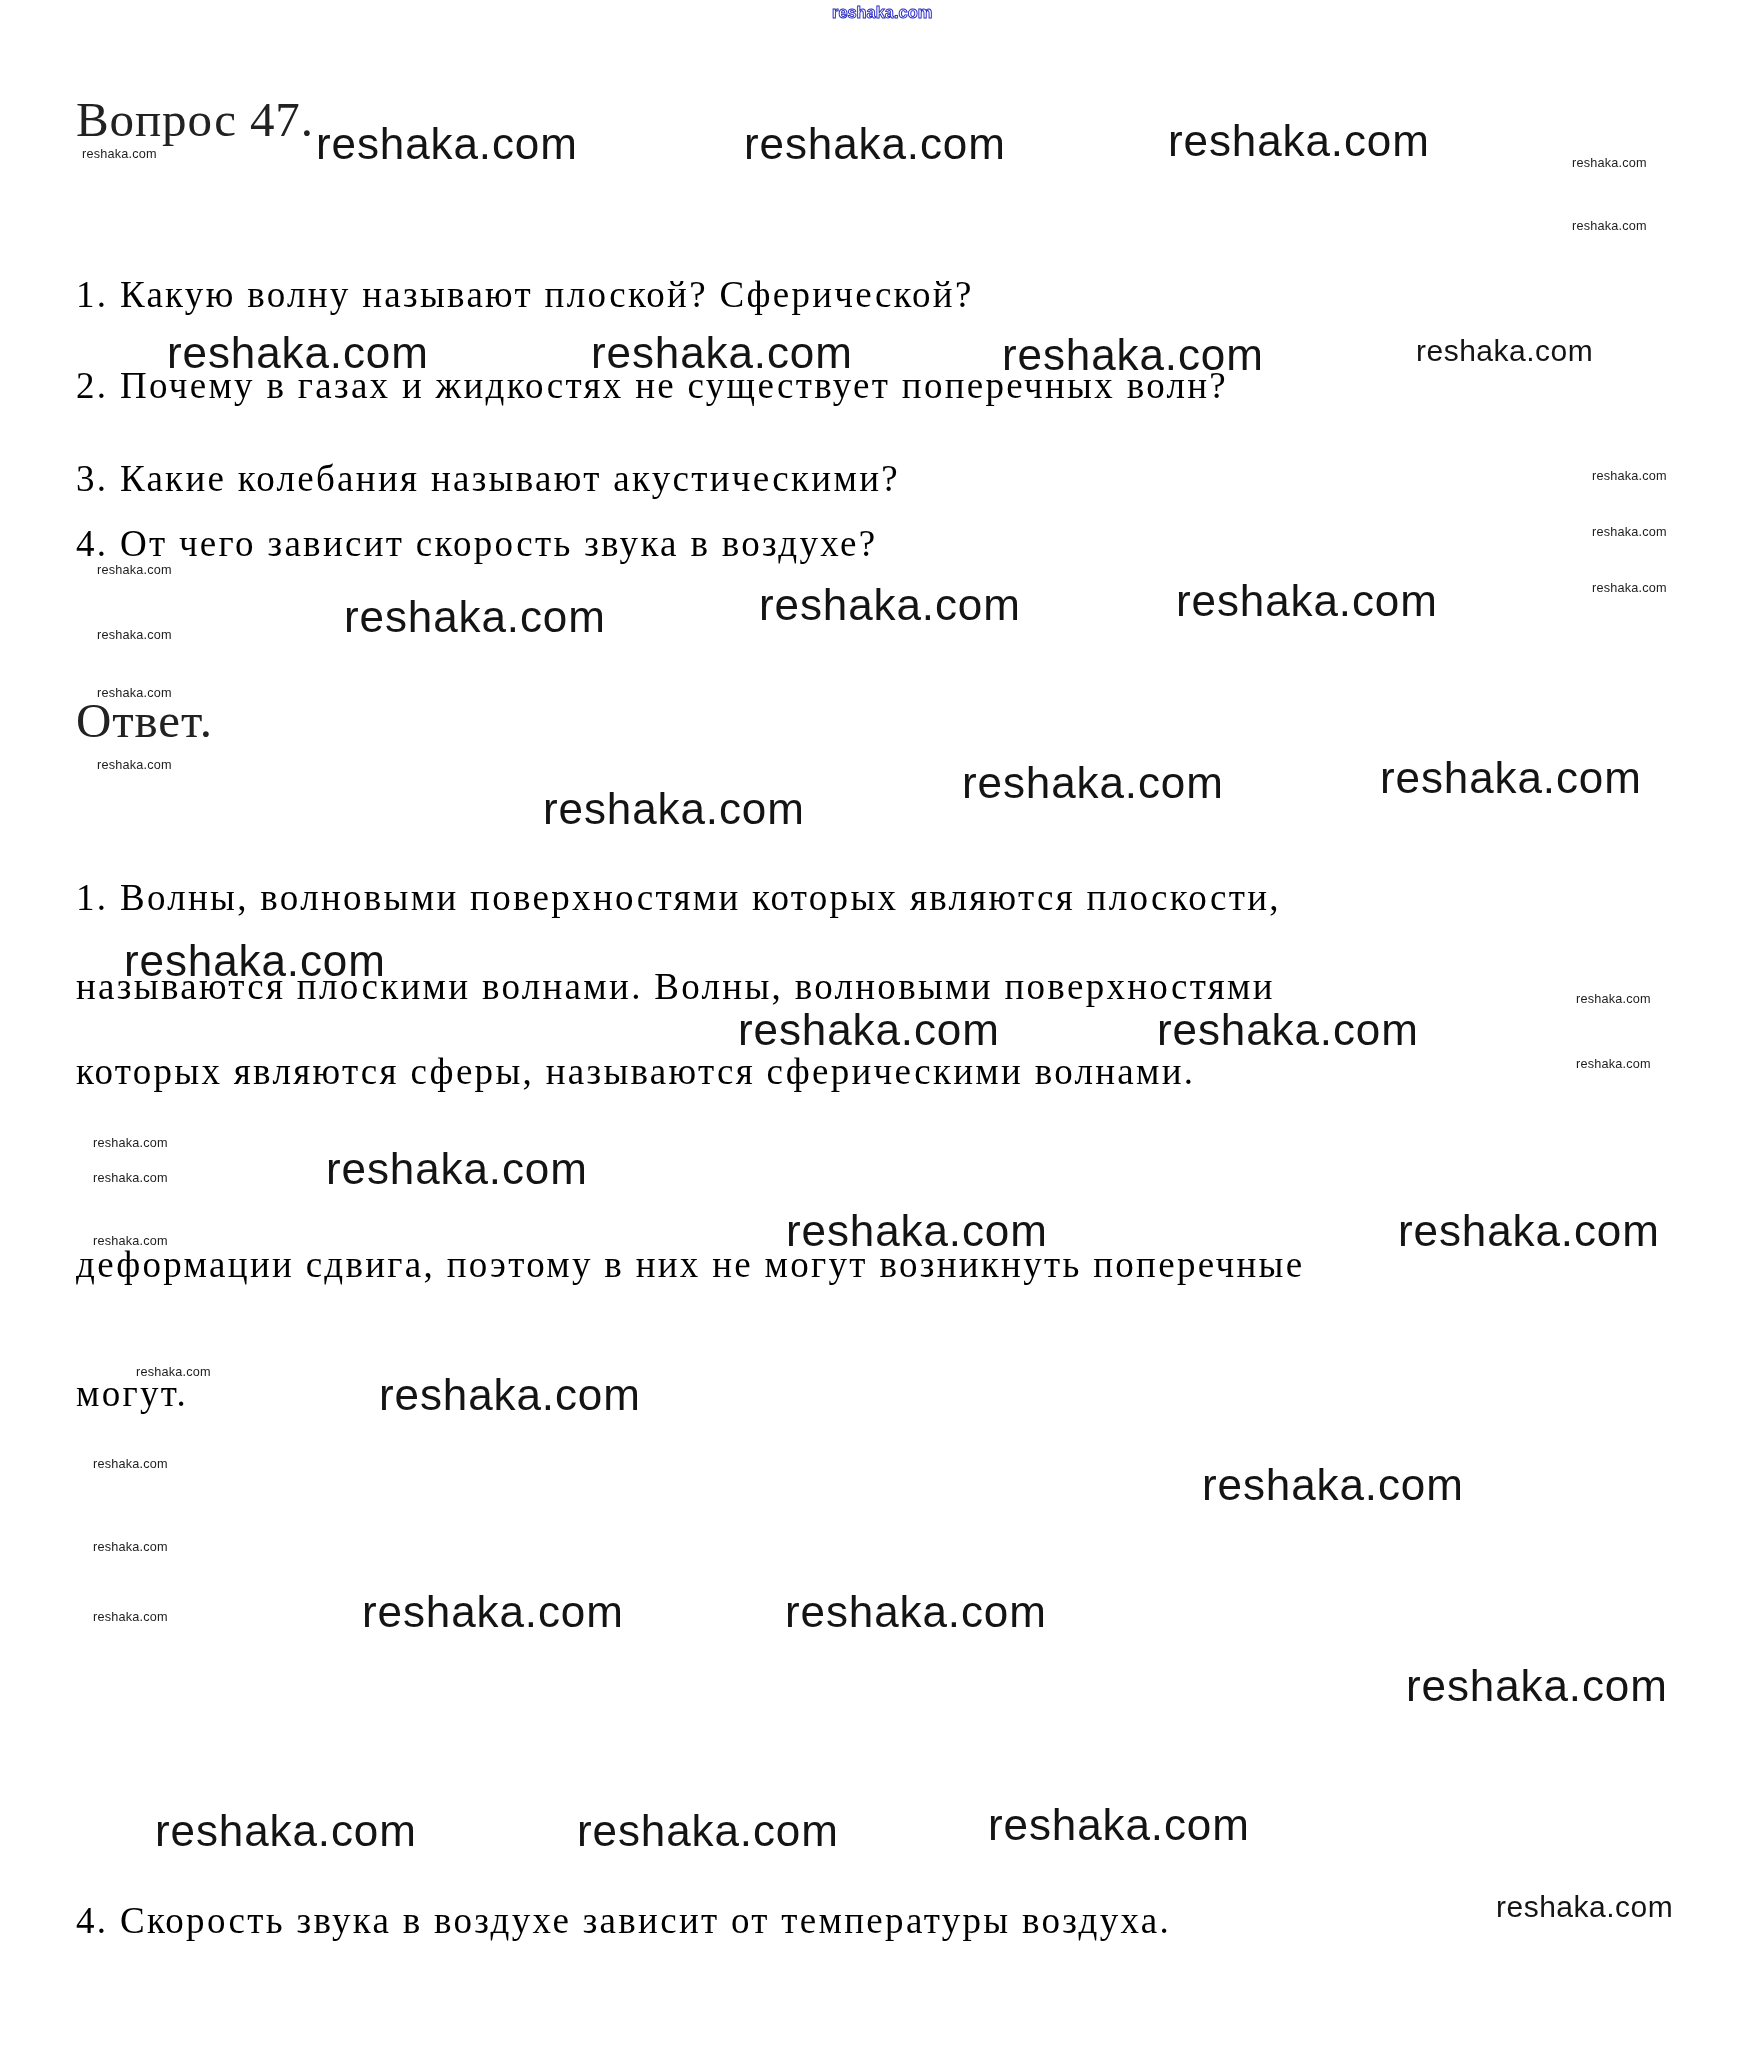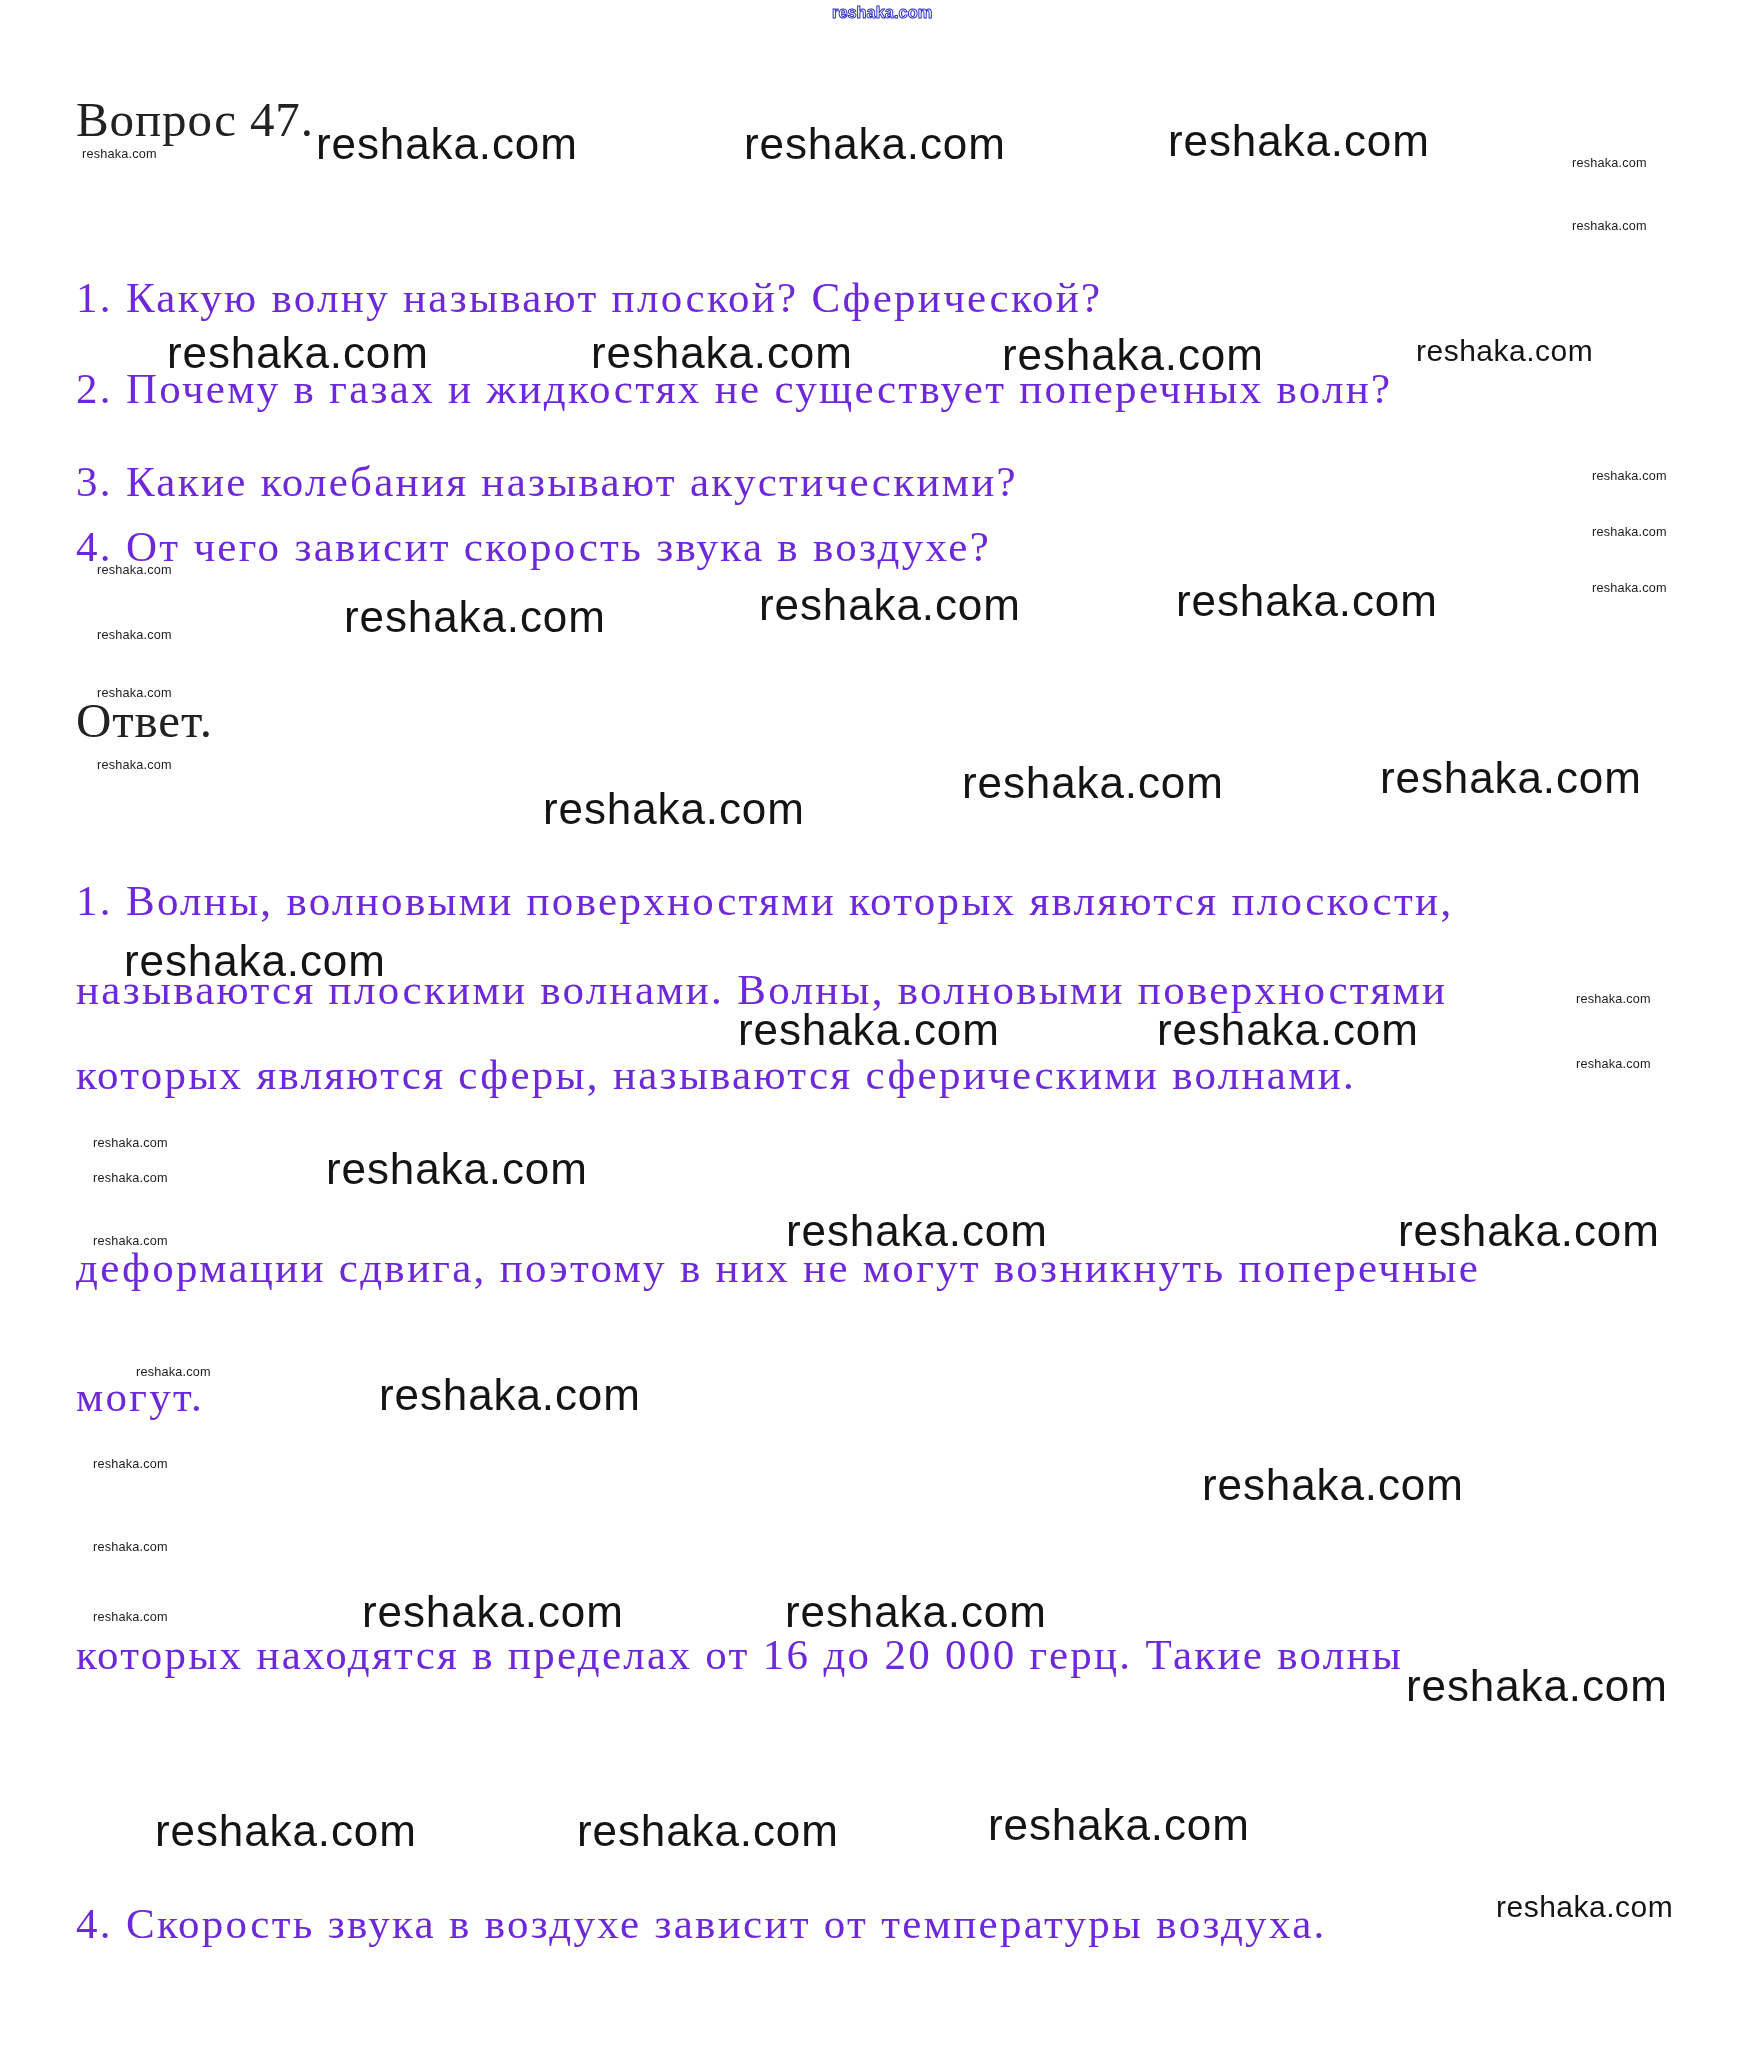--- a/index.html
+++ b/index.html
@@ -1,23 +1,23 @@
 <!DOCTYPE html>
 <html style="font-size:14.5px"><head>
 <meta charset="utf-8">
 <style>
   html,body{margin:0;padding:0;background:#ffffff;}
   .page{position:relative;width:1763px;height:2063px;background:#ffffff;overflow:hidden;}
   
   .t{
     position:absolute;
     font-family:"Liberation Serif",serif;
-    font-size:43px;
+    font-size:37px;
     letter-spacing:2.3px;
-    color:#6d28d9;
+    color:#000000;
     white-space:nowrap;
     line-height:1;
   }
   .t.heading{font-size:49px;letter-spacing:0.9px;color:#222;}
   
   .wm{
     position:absolute;
     font-family:"Liberation Sans",sans-serif;
     color:#141414;
     white-space:nowrap;
@@ -48,21 +48,20 @@
 
   <div class="t heading" style="left:76px;top:696px">Ответ.</div>
 
   <div class="t" style="left:76px;top:879px">1. Волны, волновыми поверхностями которых являются плоскости,</div>
   <div class="t" style="left:76px;top:1053px">которых являются сферы, называются сферическими волнами.</div>
   <div class="t" style="left:76px;top:968px">называются плоскими волнами. Волны, волновыми поверхностями</div>
 
   <div class="t" style="left:76px;top:1246px">деформации сдвига, поэтому в них не могут возникнуть поперечные</div>
   <div class="t" style="left:76px;top:1375px">могут.</div>
 
-  <div class="t" style="left:76px;top:1633px">которых находятся в пределах от 16 до 20 000 герц. Такие волны</div>
 
   <div class="t" style="left:76px;top:1902px">4. Скорость звука в воздухе зависит от температуры воздуха.</div>
 
   <span class="wm wm-blue" style="left:832px;top:3.6px">reshaka.com</span>
 
   <span class="wm wm-lg" style="left:316px;top:122px">reshaka.com</span>
   <span class="wm wm-lg" style="left:744px;top:122px">reshaka.com</span>
   <span class="wm wm-lg" style="left:1168px;top:119px">reshaka.com</span>
   <span class="wm wm-lg" style="left:167px;top:331px">reshaka.com</span>
   <span class="wm wm-lg" style="left:591px;top:331px">reshaka.com</span>

